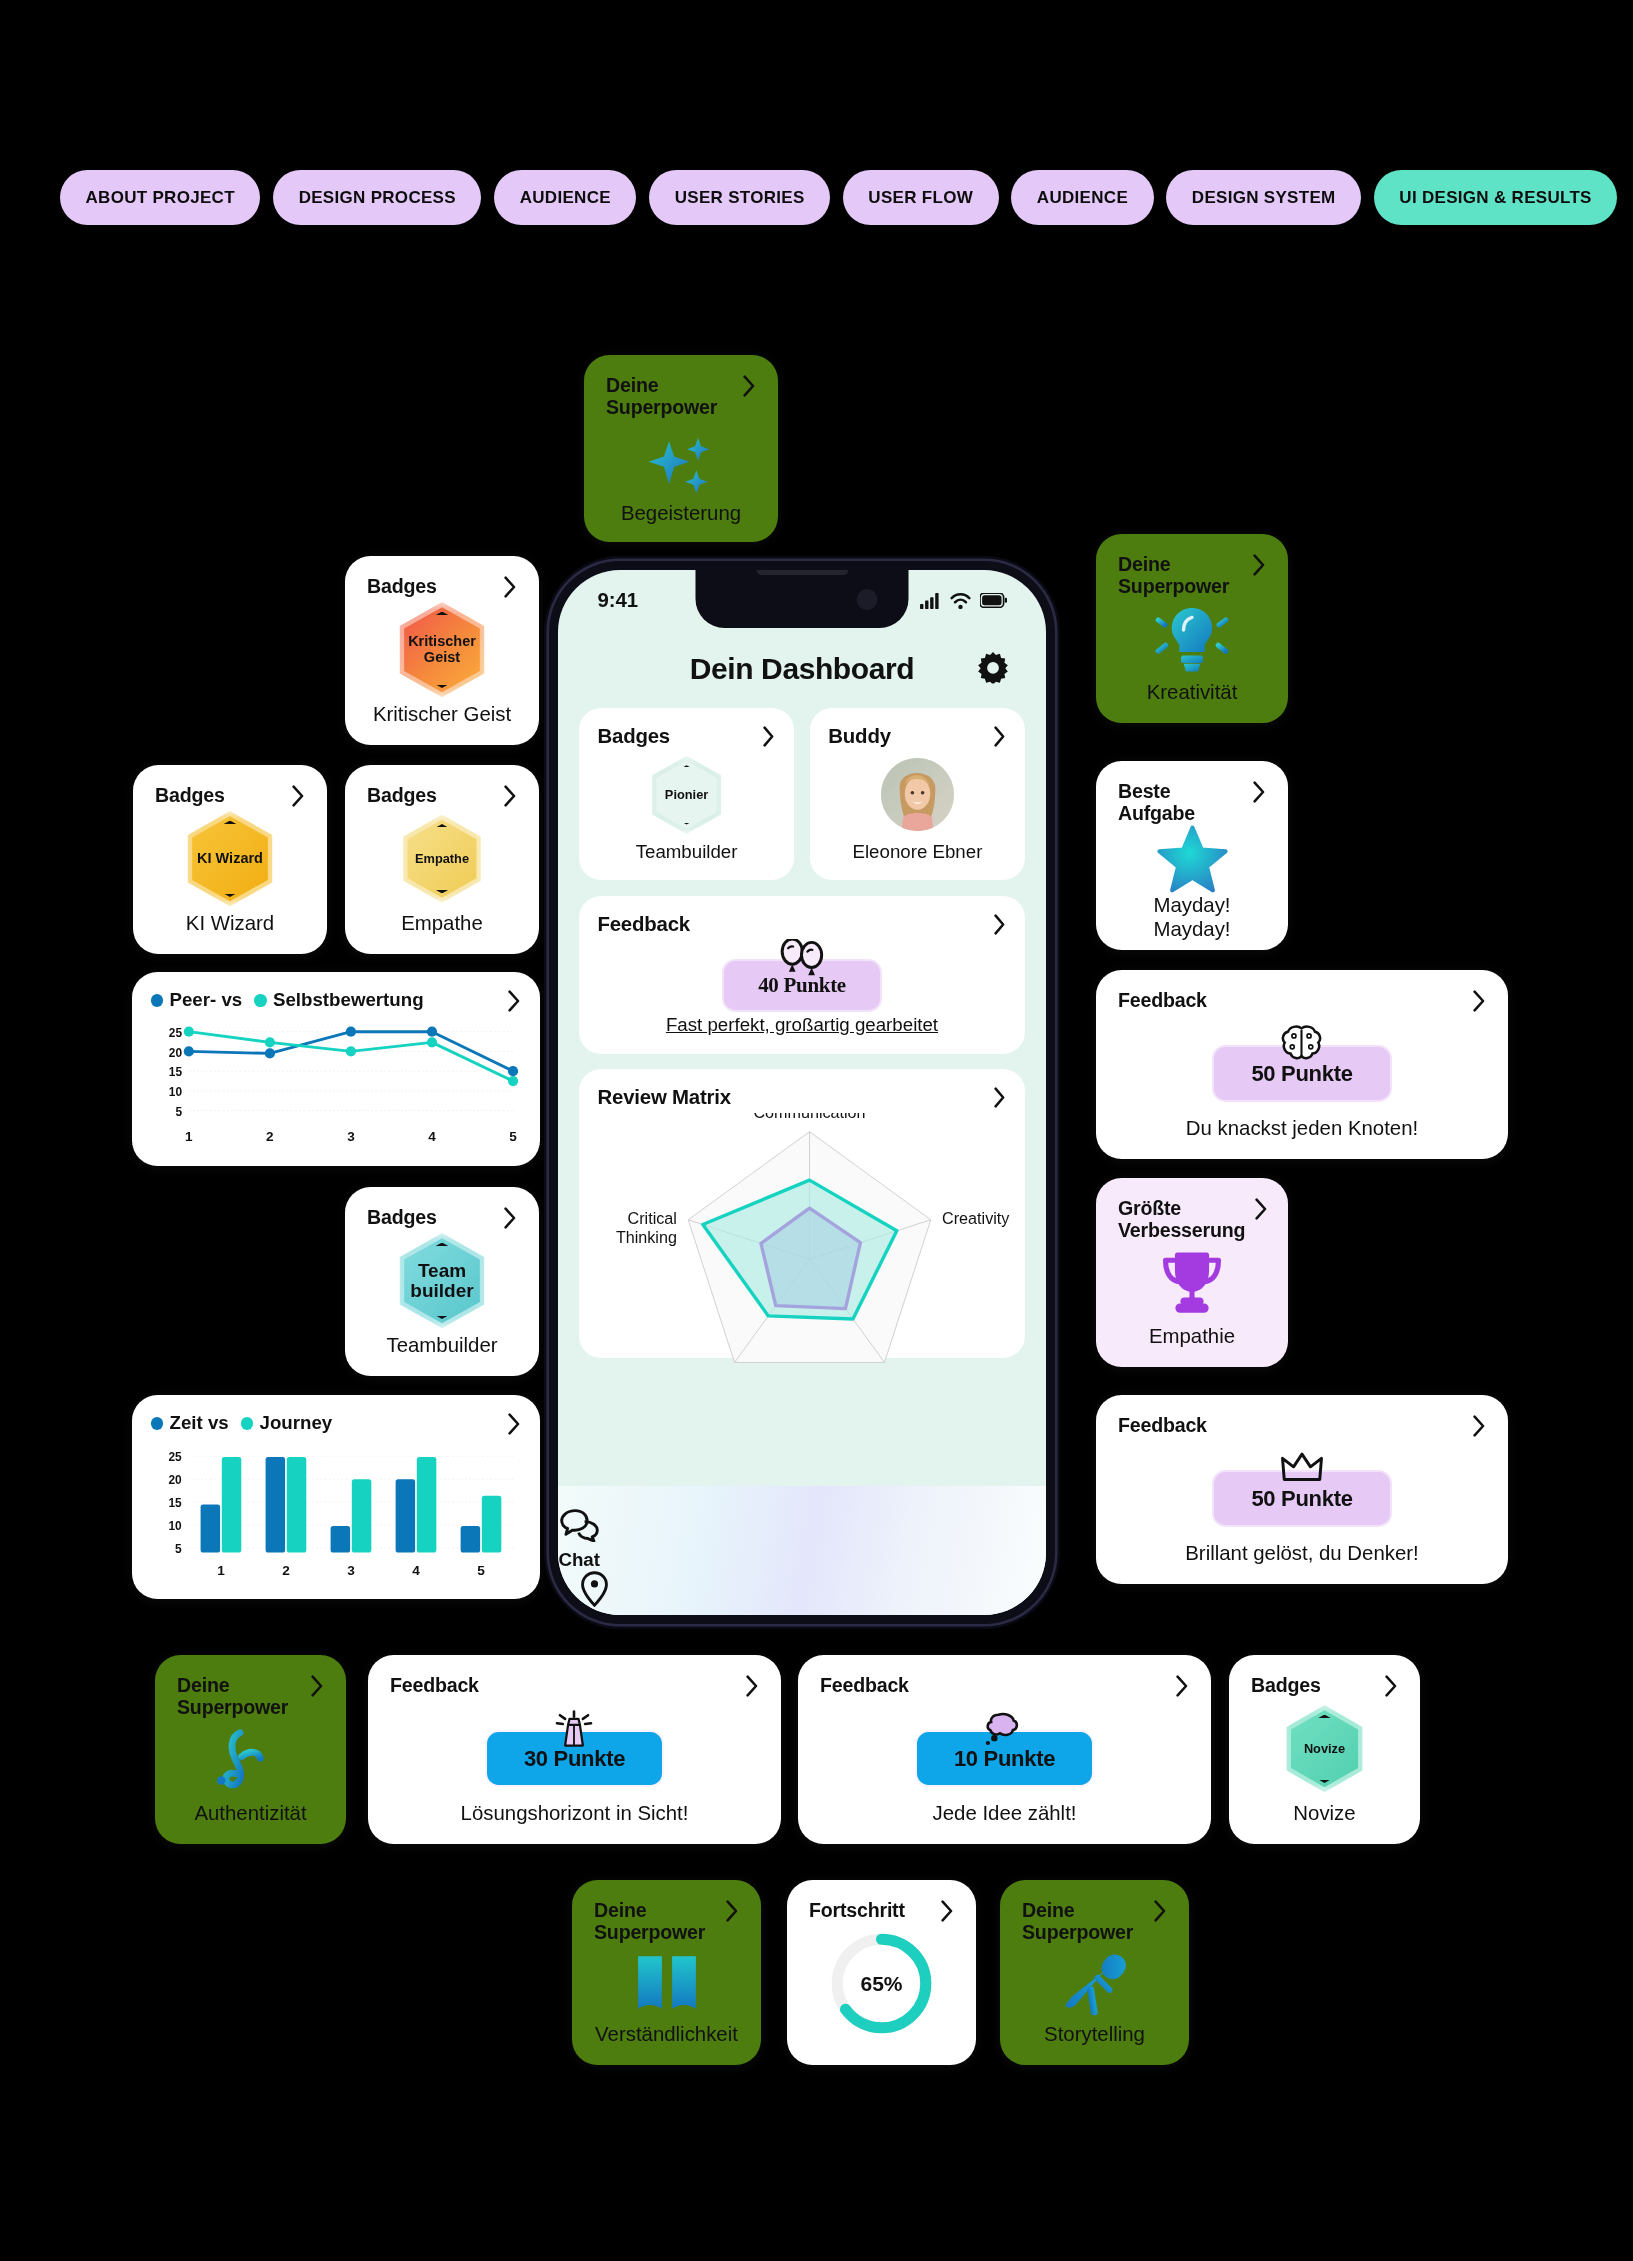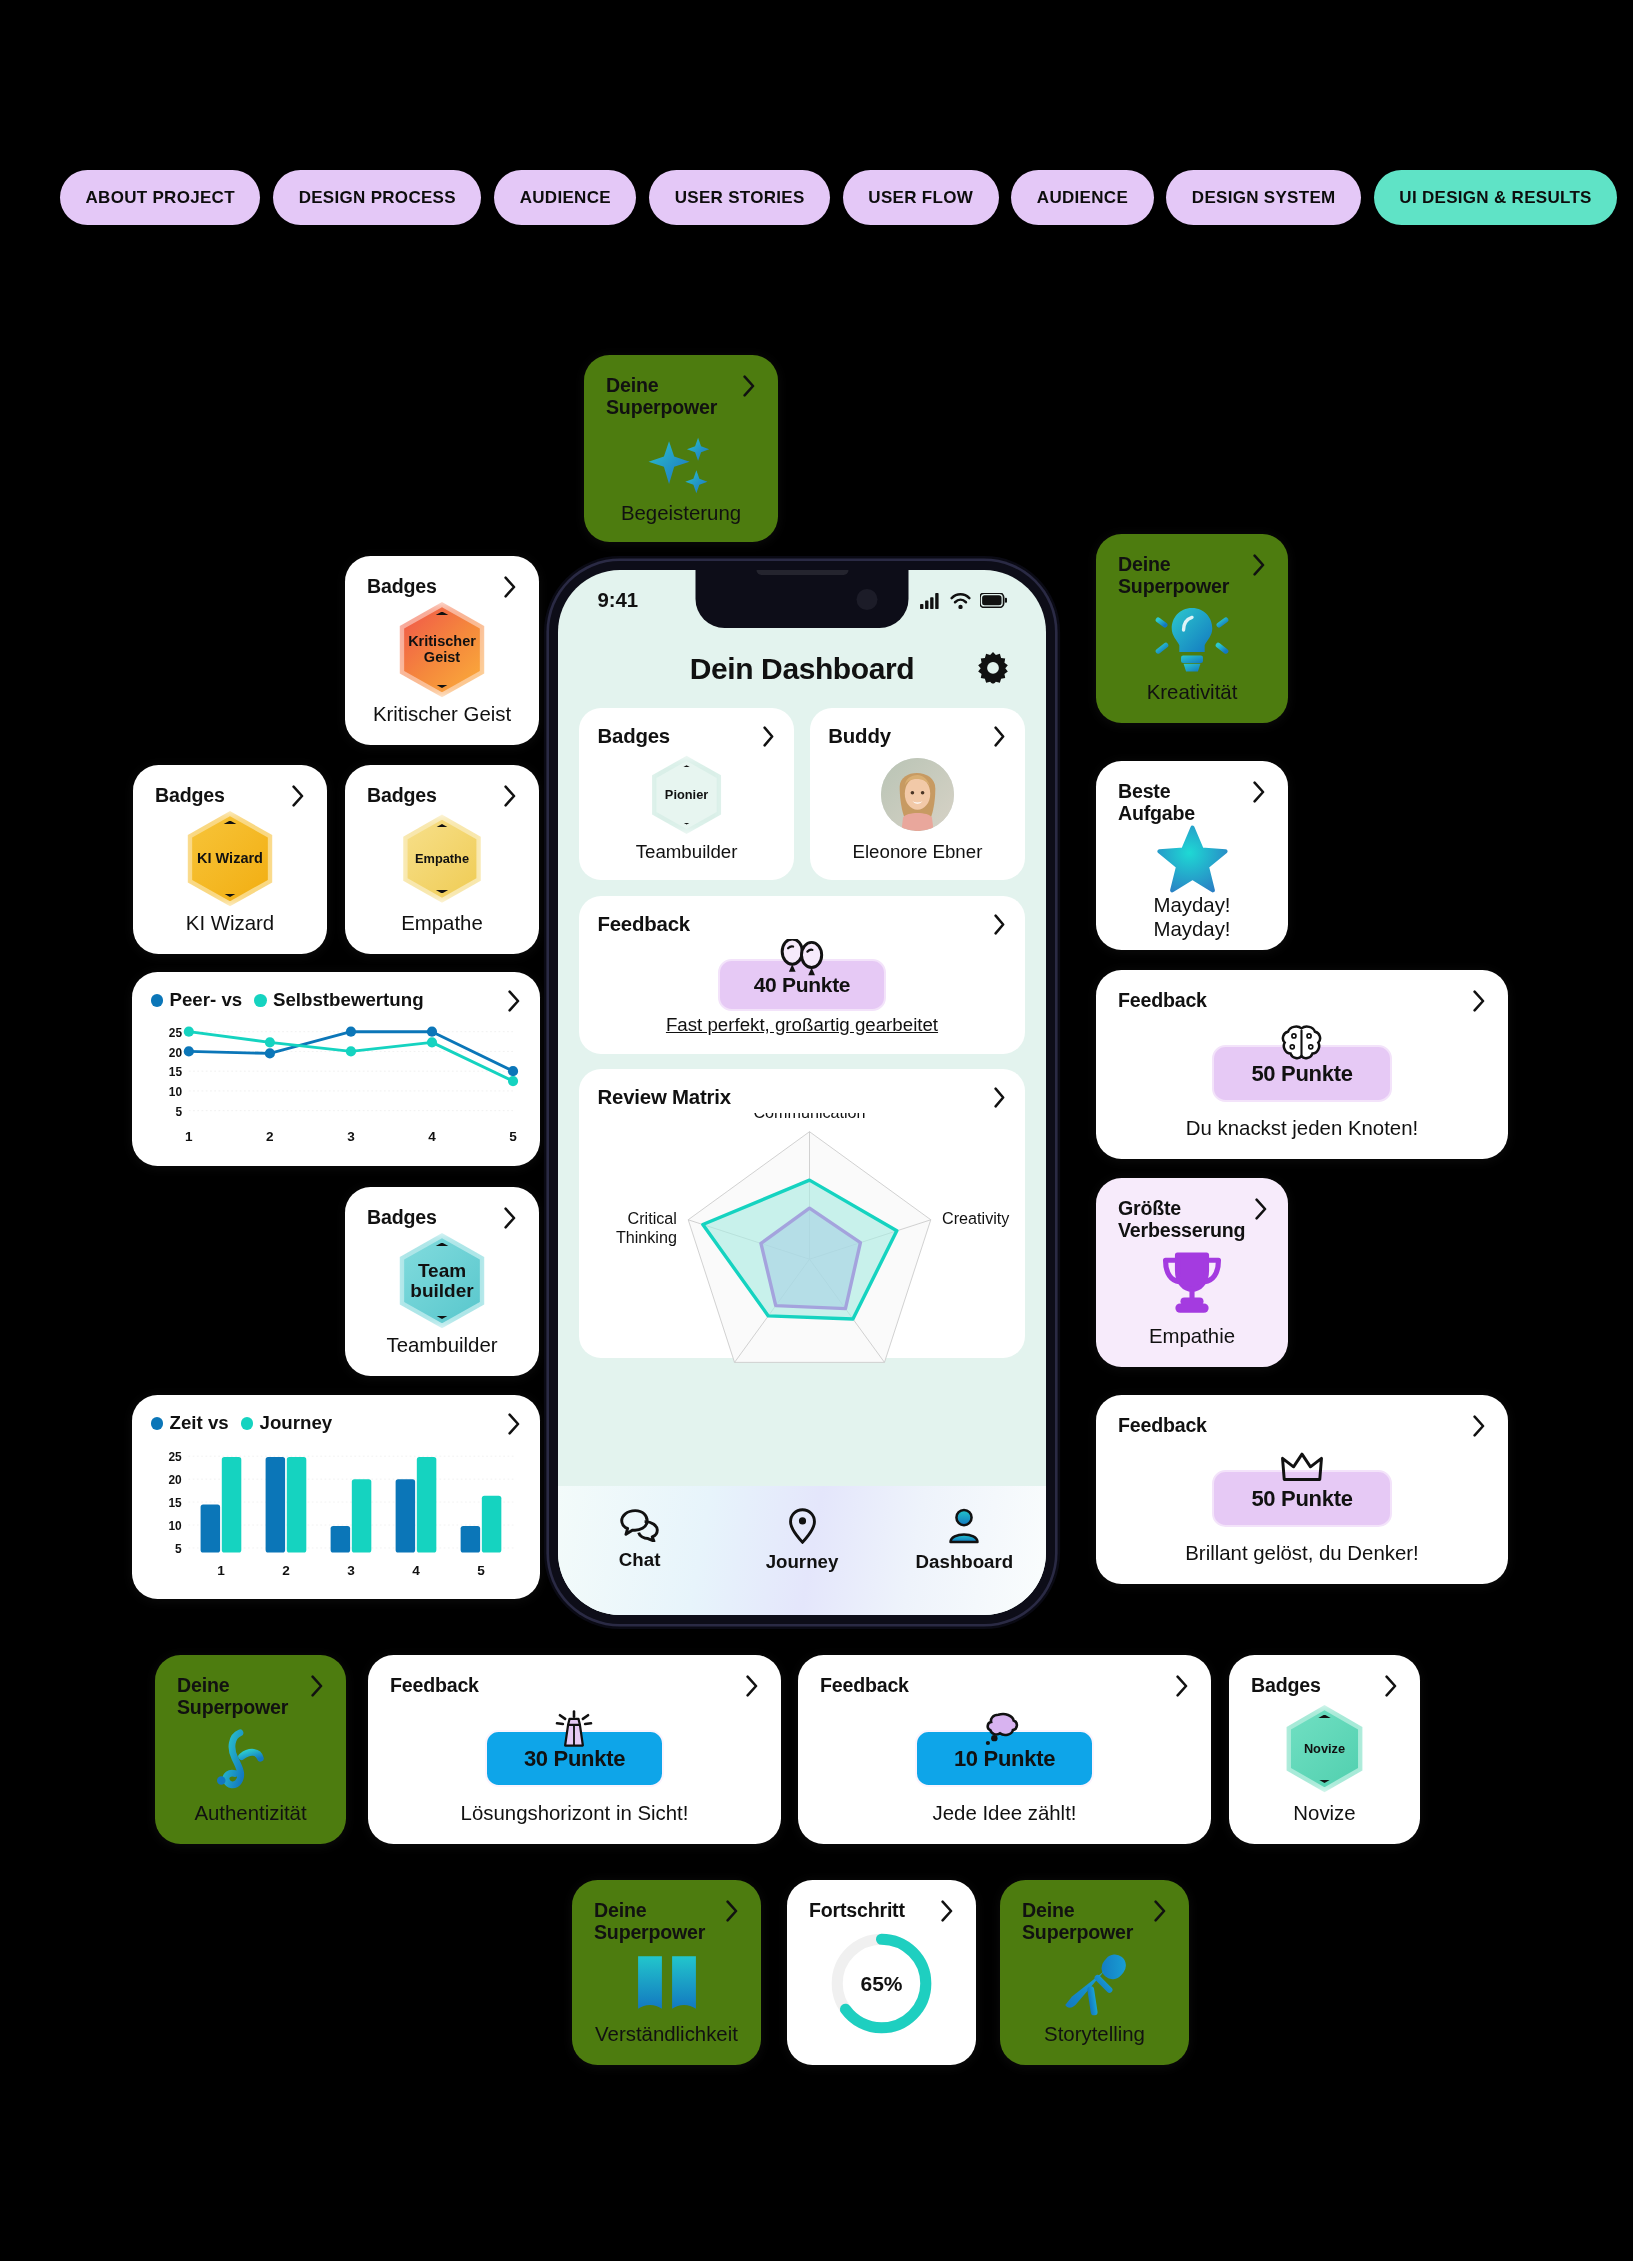--- a/index.html
+++ b/index.html
@@ -74,21 +74,21 @@
   #notch .cam { position:absolute; right:31px; top:18.7px; width:21px; height:21px; border-radius:50%; background:#1c1c28; }
   #statusbar { position:absolute; top:18.7px; left:0; right:0; padding:0 39px; display:flex; justify-content:space-between;
                align-items:center; font-size:20.4px; font-weight:600; z-index:10; }
   #phone-title { margin-top:82px; display:flex; align-items:center; justify-content:center; position:relative; }
   #phone-title .t { font-size:30px; font-weight:bold; letter-spacing:-0.4px; }
   #gear { position:absolute; right:37px; top:50%; transform:translateY(-50%); }
   .pcard { background:#fff; border-radius:22px; padding:17px 18.7px; display:flex; flex-direction:column; }
   #tabbar {
     position:absolute; bottom:0; left:0; right:0; height:129px; z-index:12;
     background:linear-gradient(100deg,#f3fbfa 0%,#e7f4fb 30%,#e4e6fb 52%,#eef3fb 72%,#fafdfd 100%);
-    display:flex; align-items:flex-start; padding-top:22px;
+    display:flex; align-items:flex-start; padding-top:22px;flex-direction:column;
   }
   .tab { flex:1; display:flex; flex-direction:column; align-items:center; gap:7.7px; }
   .tab .tl { font-size:18.7px; font-weight:bold; }
   #homebar { position:absolute; bottom:18.7px; left:50%; transform:translateX(-50%); width:162px; height:6.8px; background:#111; border-radius:3.4px; }
 </style>
 </head>
 <body>
 
 <div class="navbar">
   <div class="pill">ABOUT PROJECT</div>
@@ -705,21 +705,21 @@
       <div class="card-body">
         <div class="points-wrap">
           <svg class="points-icon" width="53" height="37" viewBox="0 0 62 44">
             <ellipse cx="20" cy="15" rx="12" ry="15" fill="#F6EAFB" stroke="#111" stroke-width="3.5"></ellipse>
             <path d="M20 30 L16 39 L24 39 Z" fill="#111"></path>
             <ellipse cx="43" cy="19" rx="12" ry="15" fill="#F6EAFB" stroke="#111" stroke-width="3.5"></ellipse>
             <path d="M43 34 L39 43 L47 43 Z" fill="#111"></path>
             <path d="M15 11 Q18 8 21 9" stroke="#111" stroke-width="2.6" fill="none" stroke-linecap="round"></path>
             <path d="M38 15 Q41 12 44 13" stroke="#111" stroke-width="2.6" fill="none" stroke-linecap="round"></path>
           </svg>
-          <div class="points-pill" style="padding:12px 34px; font-size:21px;">40 Punkte</div>
+          <div class="points-pill" style="padding:12px 34px; font-size:21px;font-family:Liberation Serif, serif;">40 Punkte</div>
         </div>
       </div>
       <div class="card-foot" style="font-size:18.7px;text-decoration:underline;">Fast perfekt, großartig gearbeitet</div>
     </div>
 
     <div class="pcard" style="margin:15.3px 20.4px 0 20.4px; height:289px;">
       <div class="card-head">
         <div class="card-title" style="font-size:20.4px;">Review Matrix</div>
         <div class="chev">
           <svg width="13.6" height="21" viewBox="0 0 16 25">

